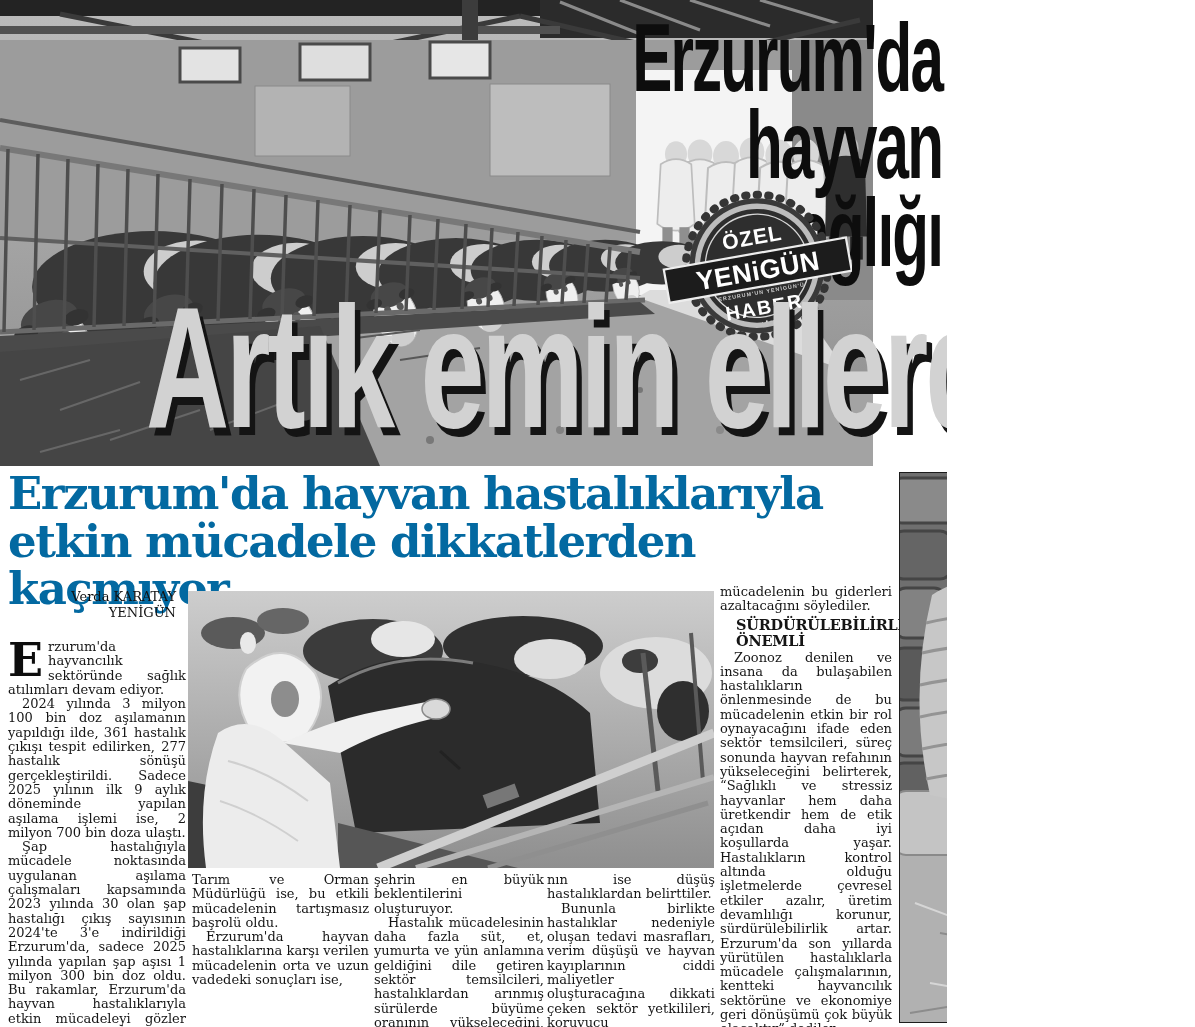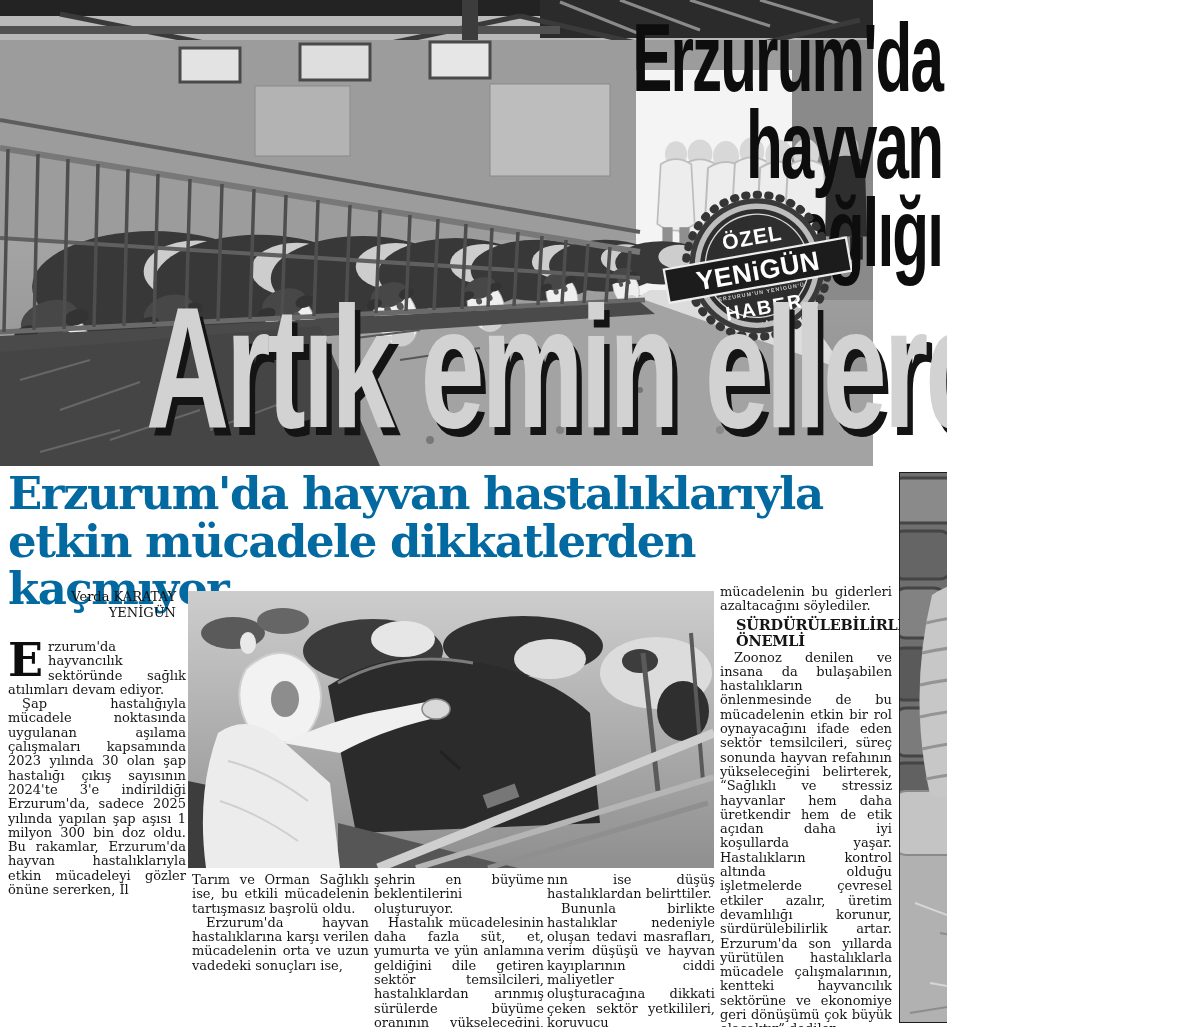--- a/index.html
+++ b/index.html
@@ -180,30 +180,31 @@
 
   <h2 class="deck">Erzurum'da hayvan hastalıklarıyla etkin mücadele dikkatlerden kaçmıyor.</h2>
 
   <div class="byline">
     <div>Verda KARATAY</div>
     <div>YENİGÜN</div>
   </div>
 
   <div class="col c1">
     <p><span class="dropcap">E</span><span>rzurum'da hayvancılık sektöründe sağlık atılımları devam ediyor.</span></p>
+    <p class="ind">2024 yılında 3 milyon 100 bin doz aşılamanın yapıldığı ilde, 361 hastalık çıkışı tespit edilirken, 277 hastalık sönüşü gerçekleştirildi. Sadece 2025 yılının ilk 9 aylık döneminde yapılan aşılama işlemi ise, 2 milyon 700 bin doza ulaştı.</p>
     <p class="ind">Şap hastalığıyla mücadele noktasında uygulanan aşılama çalışmaları kapsamında 2023 yılında 30 olan şap hastalığı çıkış sayısının 2024'te 3'e indirildiği Erzurum'da, sadece 2025 yılında yapılan şap aşısı 1 milyon 300 bin doz oldu. Bu rakamlar, Erzurum'da hayvan hastalıklarıyla etkin mücadeleyi gözler önüne sererken, İl</p>
   </div>
 
   <div class="col c2">
-    <p>Tarım ve Orman Sağlıklı ise, bu etkili mücadelenin tartışmasız başrolü oldu.</p>
+    <p>Tarım ve Orman Müdürlüğü ise, bu etkili mücadelenin tartışmasız başrolü oldu.</p>
     <p class="ind">Erzurum'da hayvan hastalıklarına karşı verilen mücadelenin orta ve uzun vadedeki sonuçları ise,</p>
   </div>
 
   <div class="col c3">
-    <p>şehrin en büyüme beklentilerini oluşturuyor.</p>
+    <p>şehrin en büyük beklentilerini oluşturuyor.</p>
     <p class="ind">Hastalık mücadelesinin daha fazla süt, et, yumurta ve yün anlamına geldiğini dile getiren sektör temsilcileri, hastalıklardan arınmış sürülerde büyüme oranının yükseleceğini, ölüm oranı-</p>
   </div>
 
   <div class="col c4">
     <p>nın ise düşüş hastalıklardan belirttiler.</p>
     <p class="ind">Bununla birlikte hastalıklar nedeniyle oluşan tedavi masrafları, verim düşüşü ve hayvan kayıplarının ciddi maliyetler oluşturacağına dikkati çeken sektör yetkilileri, koruyucu</p>
   </div>
 
   <div class="col c5">
     <p>mücadelenin bu giderleri azaltacağını söylediler.</p>

